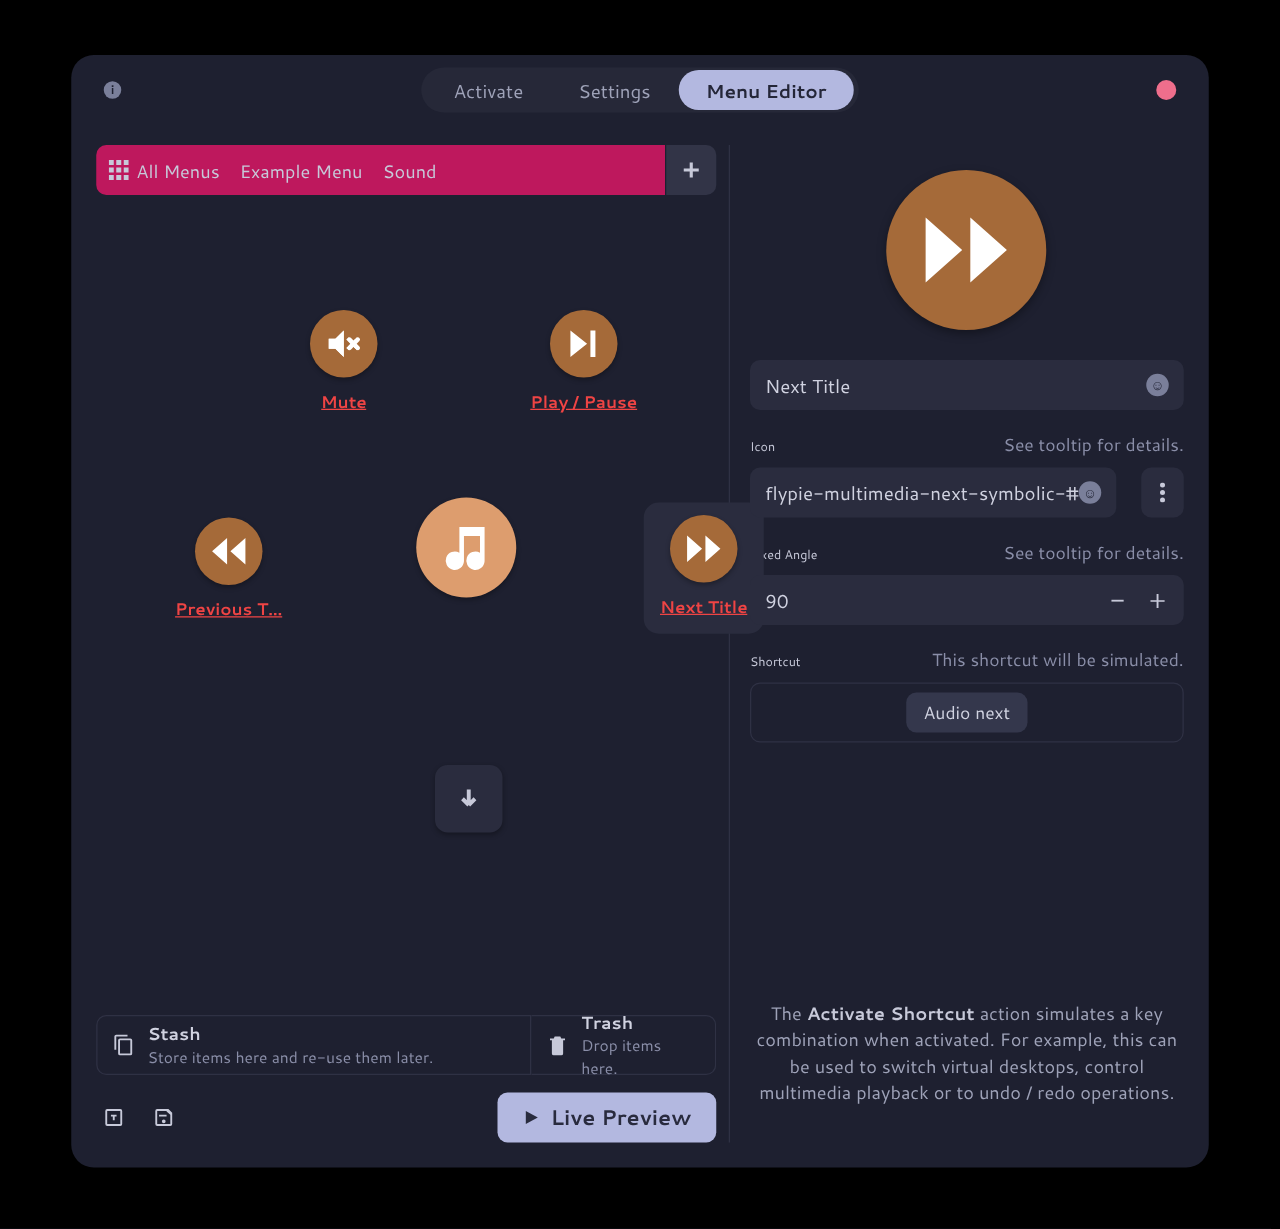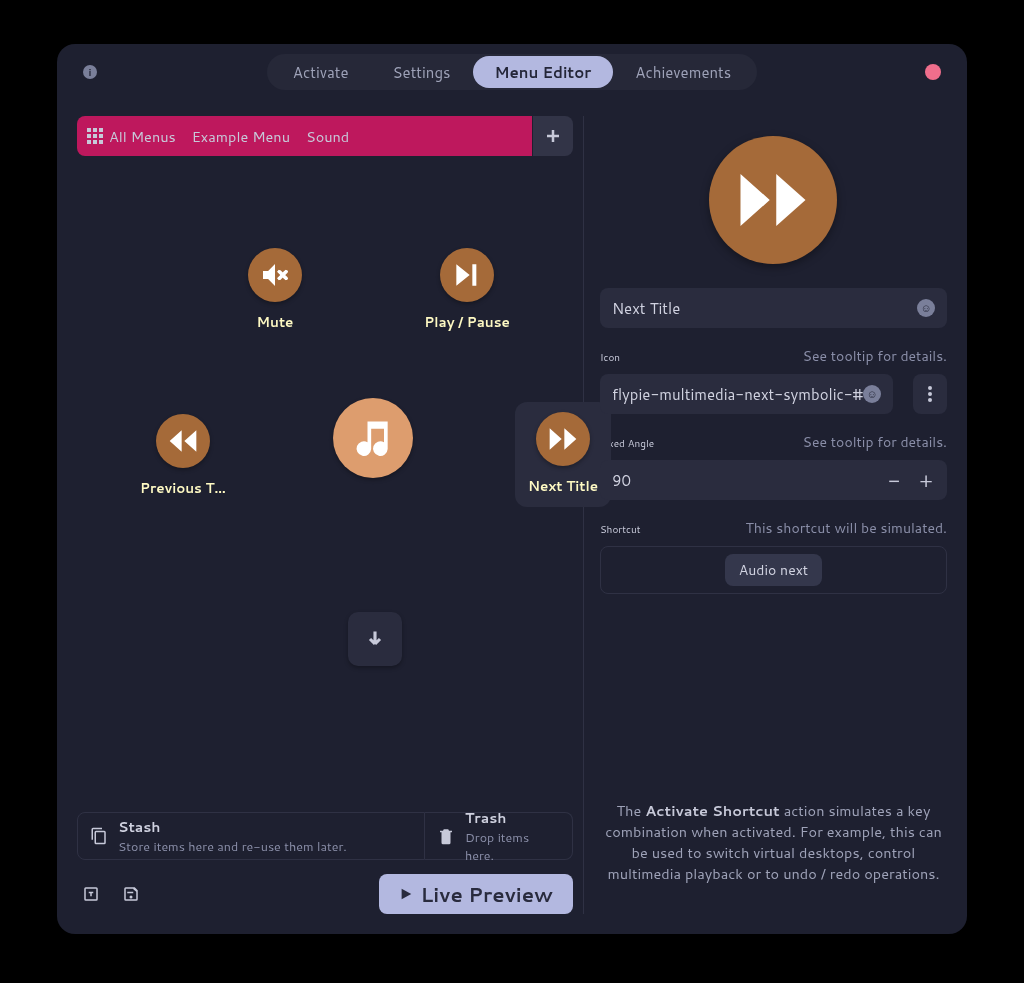--- a/index.html
+++ b/index.html
@@ -133,28 +133,29 @@
     display: flex; align-items: center; justify-content: center;
     box-shadow: 0 2px 4px rgba(0,0,0,.3);
   }
   .node-circle.center {
     width: 80px; height: 80px;
     background: #dd9d6e;
   }
   .node-circle svg { fill: #fff; width: 32px; height: 32px; }
   .node-circle.center svg { width: 44px; height: 44px; }
   .node-label {
-    color: #fef9c3;
+    color: #ef4444;
     font-size: 13.5px;
     font-weight: 600;
     text-align: center;
     white-space: nowrap;
     overflow: hidden;
     text-overflow: ellipsis;
     max-width: 96px;
+    text-decoration: underline;
   }
   .node.selected { background: #2a2c3e; border-radius: 12px; padding: 10px 0 12px 0; width: 96px; }
   .node.add-node .node-circle { background: #2a2c3e; width: 54px; height: 54px; }
   .node.add-node svg { stroke: #c7c9d9; stroke-width: 2.5; fill: none; width: 20px; height: 20px; }
 
   
   .stash-row {
     display: flex;
     gap: 0;
     height: 48px;
@@ -186,21 +187,21 @@
   .icon-btn {
     width: 28px; height: 28px;
     display: flex; align-items: center; justify-content: center;
     cursor: pointer;
   }
   .icon-btn svg { width: 18px; height: 18px; fill: #c7c9d9; }
   .preview-btn {
     background: #b3b8e0;
     color: #292b3e;
     font-weight: 600;
-    font-size: 20px;
+    font-size: 17px;
     height: 40px;
     border-radius: 8px;
     padding: 0 20px;
     display: flex; align-items: center; gap: 8px;
     cursor: pointer;
   }
   .preview-btn svg { width: 14px; height: 14px; fill: #292b3e; }
 
   
   .right-panel {
@@ -287,21 +288,20 @@
 </head>
 <body>
 
 <div class="window">
   <div class="header">
     <div class="info-icon">i</div>
     <div class="tabbar">
       <div class="tab">Activate</div>
       <div class="tab">Settings</div>
       <div class="tab active">Menu Editor</div>
-      <div class="tab">Achievements</div>
     </div>
     <div class="dot"></div>
   </div>
 
   <div class="content">
 
     <div class="left-panel">
       <div class="breadcrumb-row">
         <div class="breadcrumb-bar">
           <div class="crumb">

